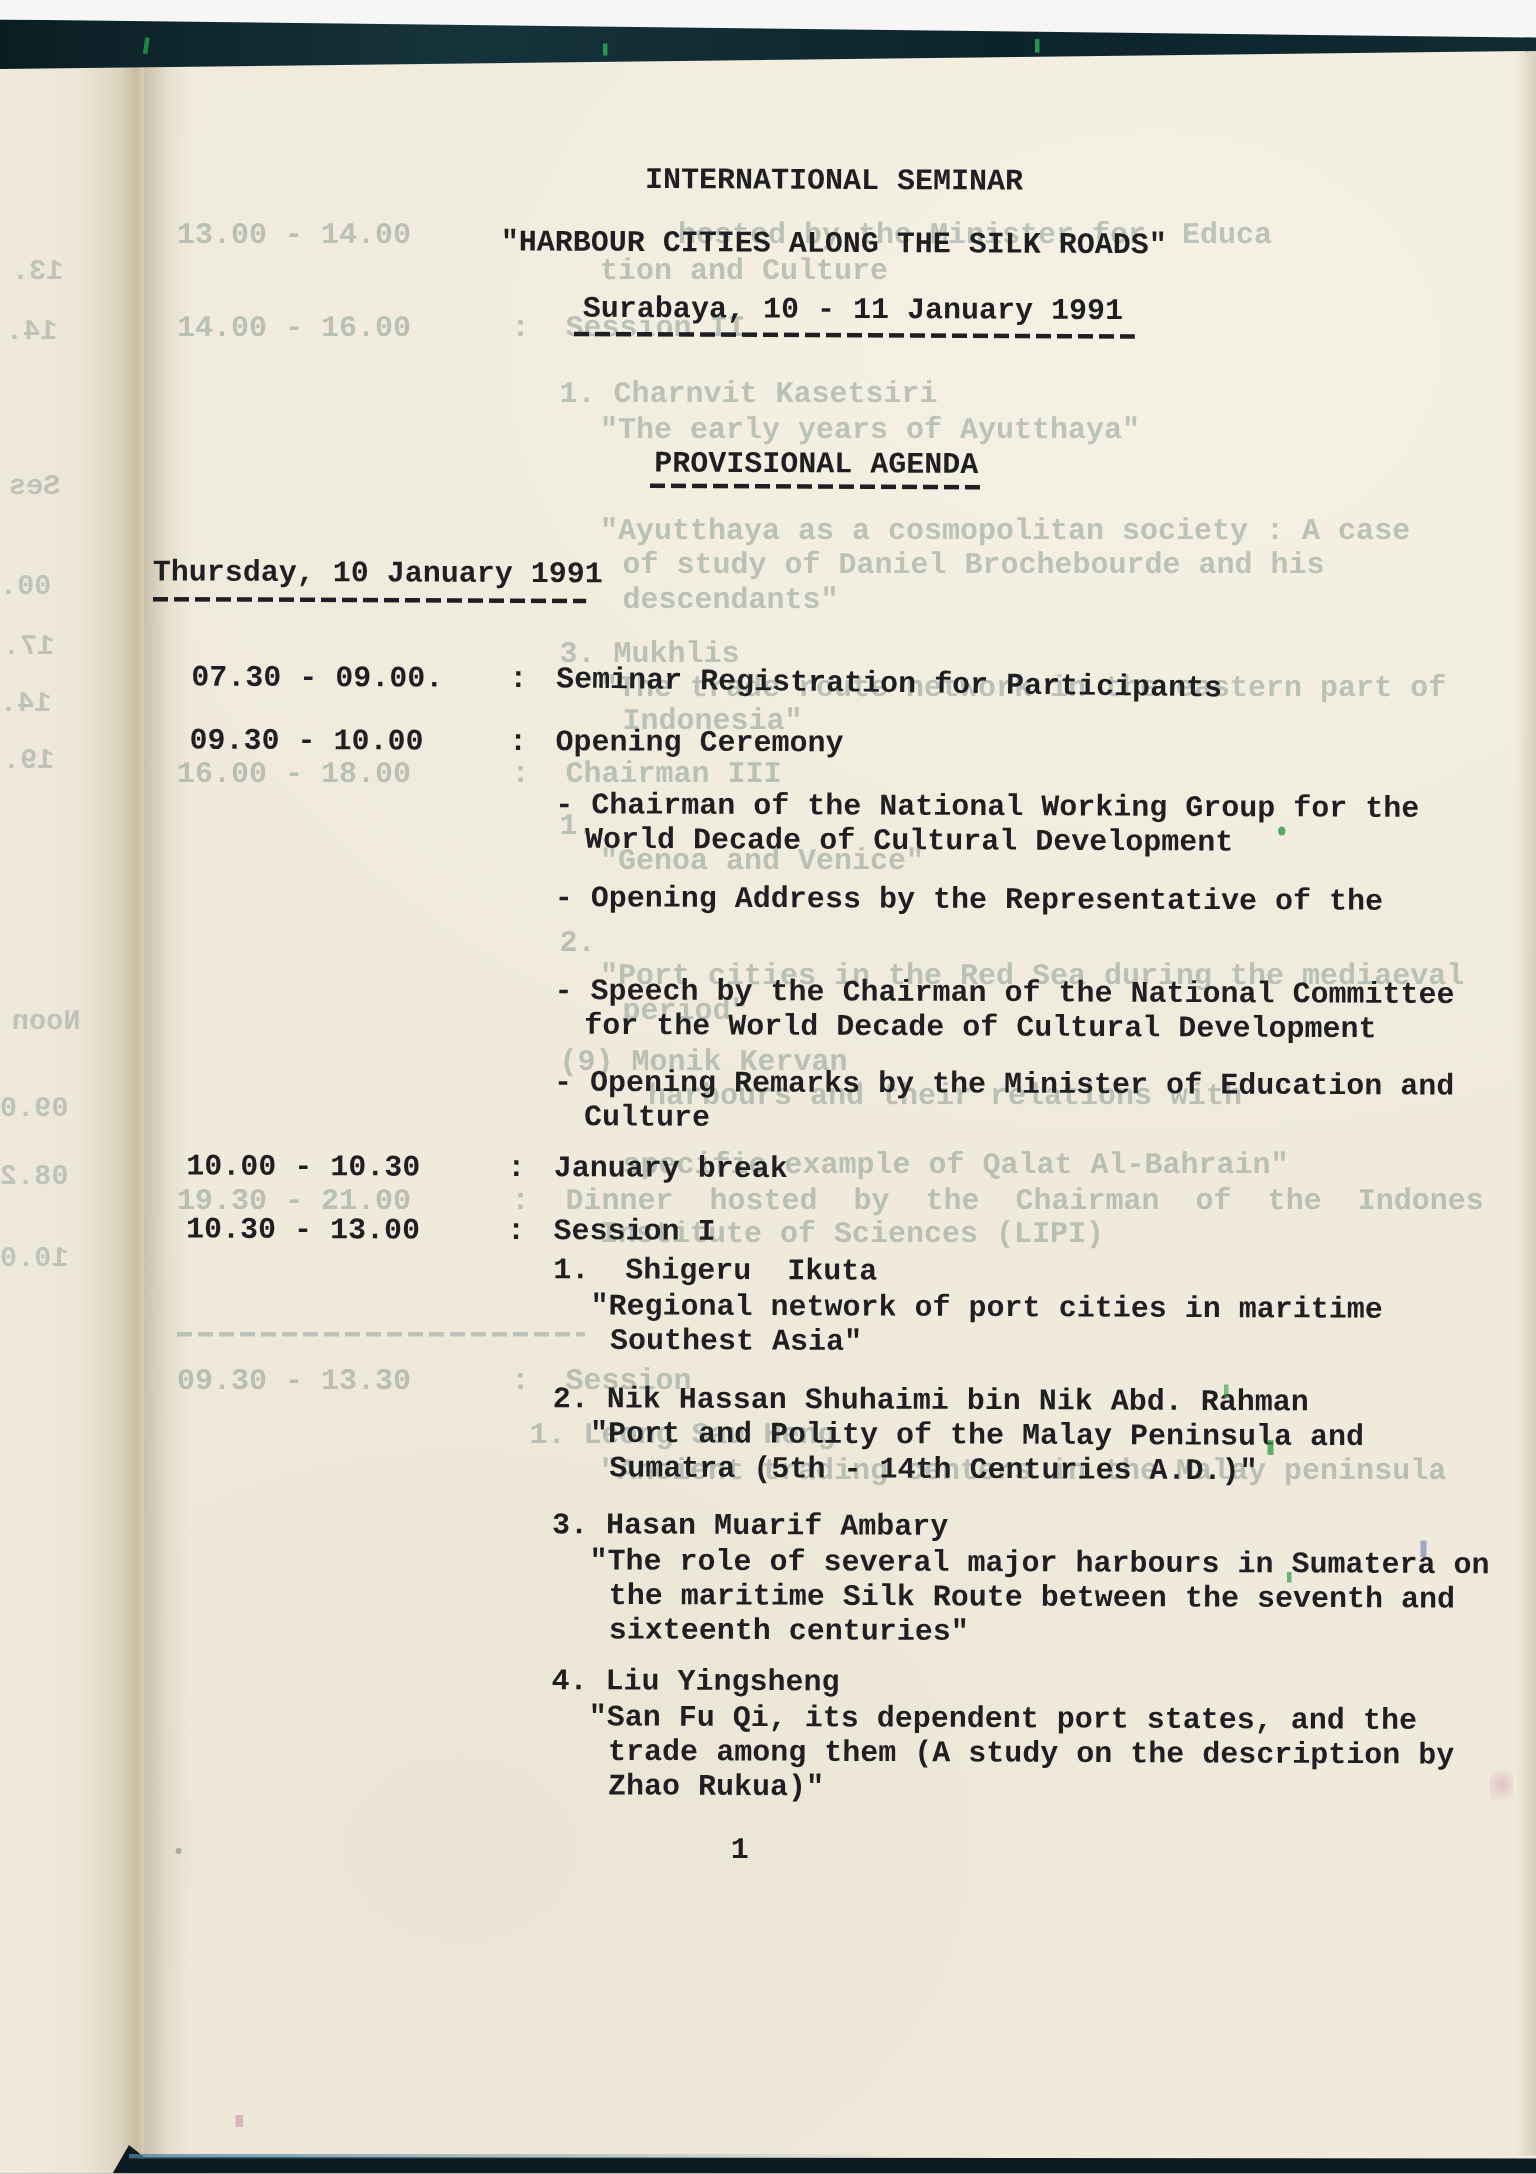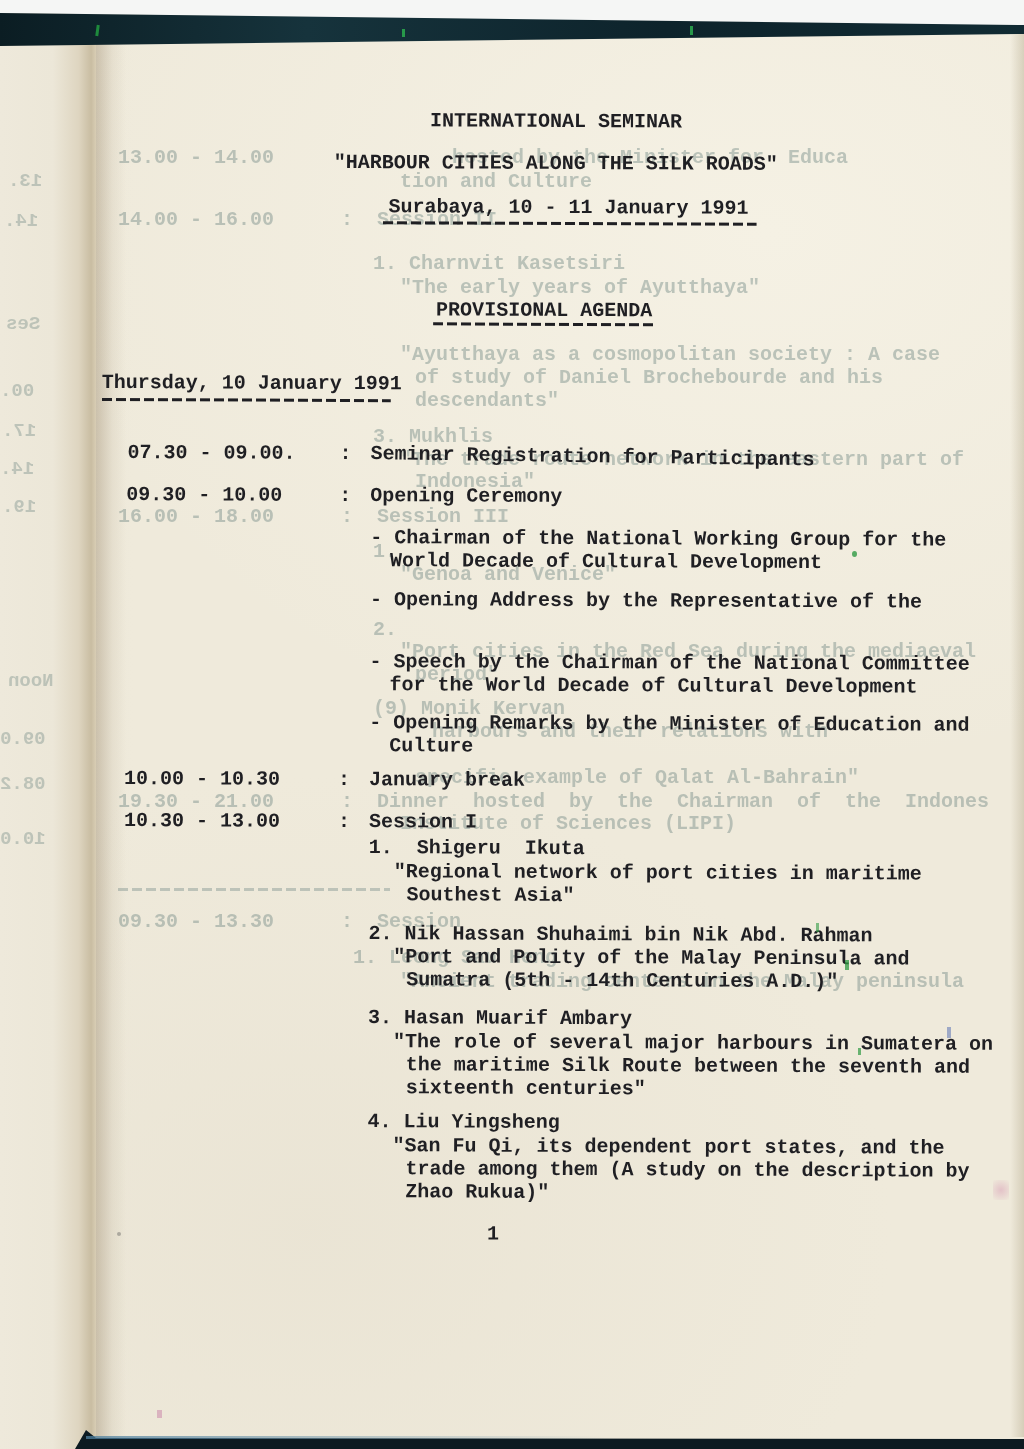--- a/index.html
+++ b/index.html
@@ -74,21 +74,21 @@
     <span class="g" style="left:341px;top:208px">:  Session II</span>
     <span class="g" style="left:373px;top:252px">1. Charnvit Kasetsiri</span>
     <span class="g" style="left:400px;top:276px">"The early years of Ayutthaya"</span>
     <span class="g" style="left:400px;top:343px">"Ayutthaya as a cosmopolitan society : A case</span>
     <span class="g" style="left:415px;top:366px">of study of Daniel Brochebourde and his</span>
     <span class="g" style="left:415px;top:389px">descendants"</span>
     <span class="g" style="left:373px;top:425px">3. Mukhlis</span>
     <span class="g" style="left:400px;top:448px">"The trade route network in the eastern part of</span>
     <span class="g" style="left:415px;top:470px">Indonesia"</span>
     <span class="g" style="left:118px;top:505px">16.00 - 18.00</span>
-    <span class="g" style="left:341px;top:505px">:  Session III</span>
+    <span class="g" style="left:341px;top:505px">:  Chairman III</span>
     <span class="g" style="left:373px;top:540px">1.</span>
     <span class="g" style="left:400px;top:563px">"Genoa and Venice"</span>
     <span class="g" style="left:373px;top:618px">2.</span>
     <span class="g" style="left:400px;top:640px">"Port cities in the Red Sea during the mediaeval</span>
     <span class="g" style="left:415px;top:663px">period"</span>
     <span class="g" style="left:373px;top:697px">(9) Monik Kervan</span>
     <span class="g" style="left:432px;top:720px">harbours and their relations with</span>
     <span class="g" style="left:415px;top:766px">specific example of Qalat Al-Bahrain"</span>
     <span class="g" style="left:118px;top:790px">19.30 - 21.00</span>
     <span class="g" style="left:400px;top:812px">Institute of Sciences (LIPI)</span>

